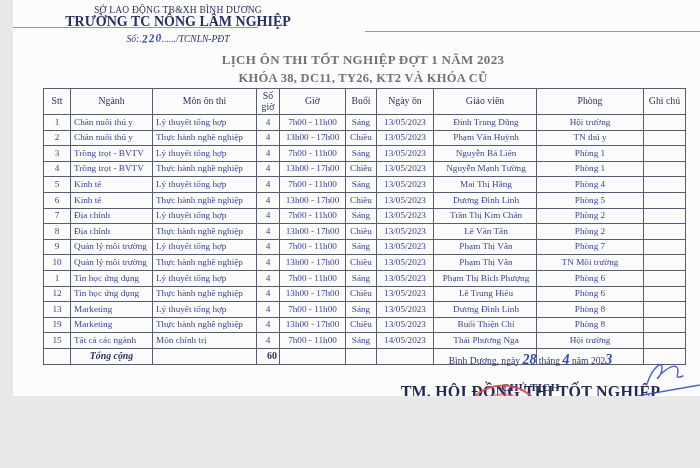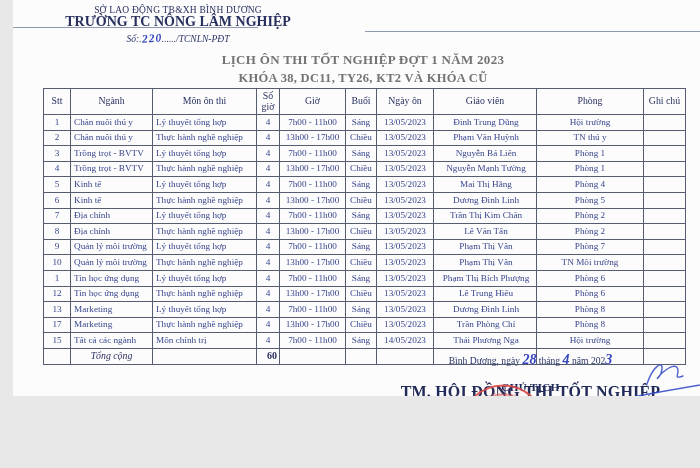--- a/index.html
+++ b/index.html
@@ -37,21 +37,21 @@
   }
   .sched td{
     border:1px solid #565d70;font-size:9.2px;color:#39468c;
     height:14.6px;line-height:1;padding:0 2px;white-space:nowrap;overflow:hidden;
   }
   .w0{width:27px;} .w1{width:82px;} .w2{width:104px;} .w3{width:23px;} .w4{width:66px;}
   .w5{width:31px;} .w6{width:57px;} .w7{width:103px;} .w8{width:107px;} .w9{width:42px;}
   .sched td.c0,.sched td.c3,.sched td.c4,.sched td.c5,.sched td.c6,.sched td.c8,.sched td.c9{text-align:center;}
   .sched td.c1,.sched td.c2{text-align:left;padding-left:3px;}
   .sched td.c7{text-align:center;padding-left:4px;}
-  .sched td.total-label{font-weight:normal;font-style:italic;text-align:center;font-size:9.8px;color:#28305e;}
+  .sched td.total-label{font-weight:bold;font-style:italic;text-align:center;font-size:9.8px;color:#28305e;}
   .sched td.total-val{font-weight:bold;text-align:right;font-size:10px;color:#28305e;}
   
   .f-date{position:absolute;left:375px;top:352px;width:285px;text-align:center;font-size:9.6px;color:#2c3566;}
   .f-date .hw{font-size:14px;}
   .f-committee{position:absolute;left:375px;top:383px;width:285px;text-align:center;font-size:16px;font-weight:bold;color:#222b58;letter-spacing:.2px;}
   .f-role{position:absolute;left:375px;top:381px;width:285px;text-align:center;font-size:11px;font-weight:bold;color:#222b58;letter-spacing:.4px;}
   .f-signer{position:absolute;left:395px;top:440px;width:260px;text-align:center;font-size:10.5px;font-weight:bold;color:#222b58;}
   .stamp-svg{position:absolute;left:442px;top:383px;width:96px;height:85px;opacity:.92;}
   .sig-svg{position:absolute;left:418px;top:356px;width:282px;height:110px;}
 </style>
@@ -255,28 +255,28 @@
           <td class="c2">Lý thuyết tổng hợp</td>
           <td class="c3">4</td>
           <td class="c4">7h00 - 11h00</td>
           <td class="c5">Sáng</td>
           <td class="c6">13/05/2023</td>
           <td class="c7">Dương Đình Linh</td>
           <td class="c8">Phòng 8</td>
           <td class="c9"></td>
         </tr>
         <tr>
-          <td class="c0">17</td>
+          <td class="c0">19</td>
           <td class="c1">Marketing</td>
           <td class="c2">Thực hành nghề nghiệp</td>
           <td class="c3">4</td>
           <td class="c4">13h00 - 17h00</td>
           <td class="c5">Chiều</td>
           <td class="c6">13/05/2023</td>
-          <td class="c7">Trần Phòng Chí</td>
+          <td class="c7">Buổi Thiện Chí</td>
           <td class="c8">Phòng 8</td>
           <td class="c9"></td>
         </tr>
         <tr>
           <td class="c0">15</td>
           <td class="c1">Tất cả các ngành</td>
           <td class="c2">Môn chính trị</td>
           <td class="c3">4</td>
           <td class="c4">7h00 - 11h00</td>
           <td class="c5">Sáng</td>

